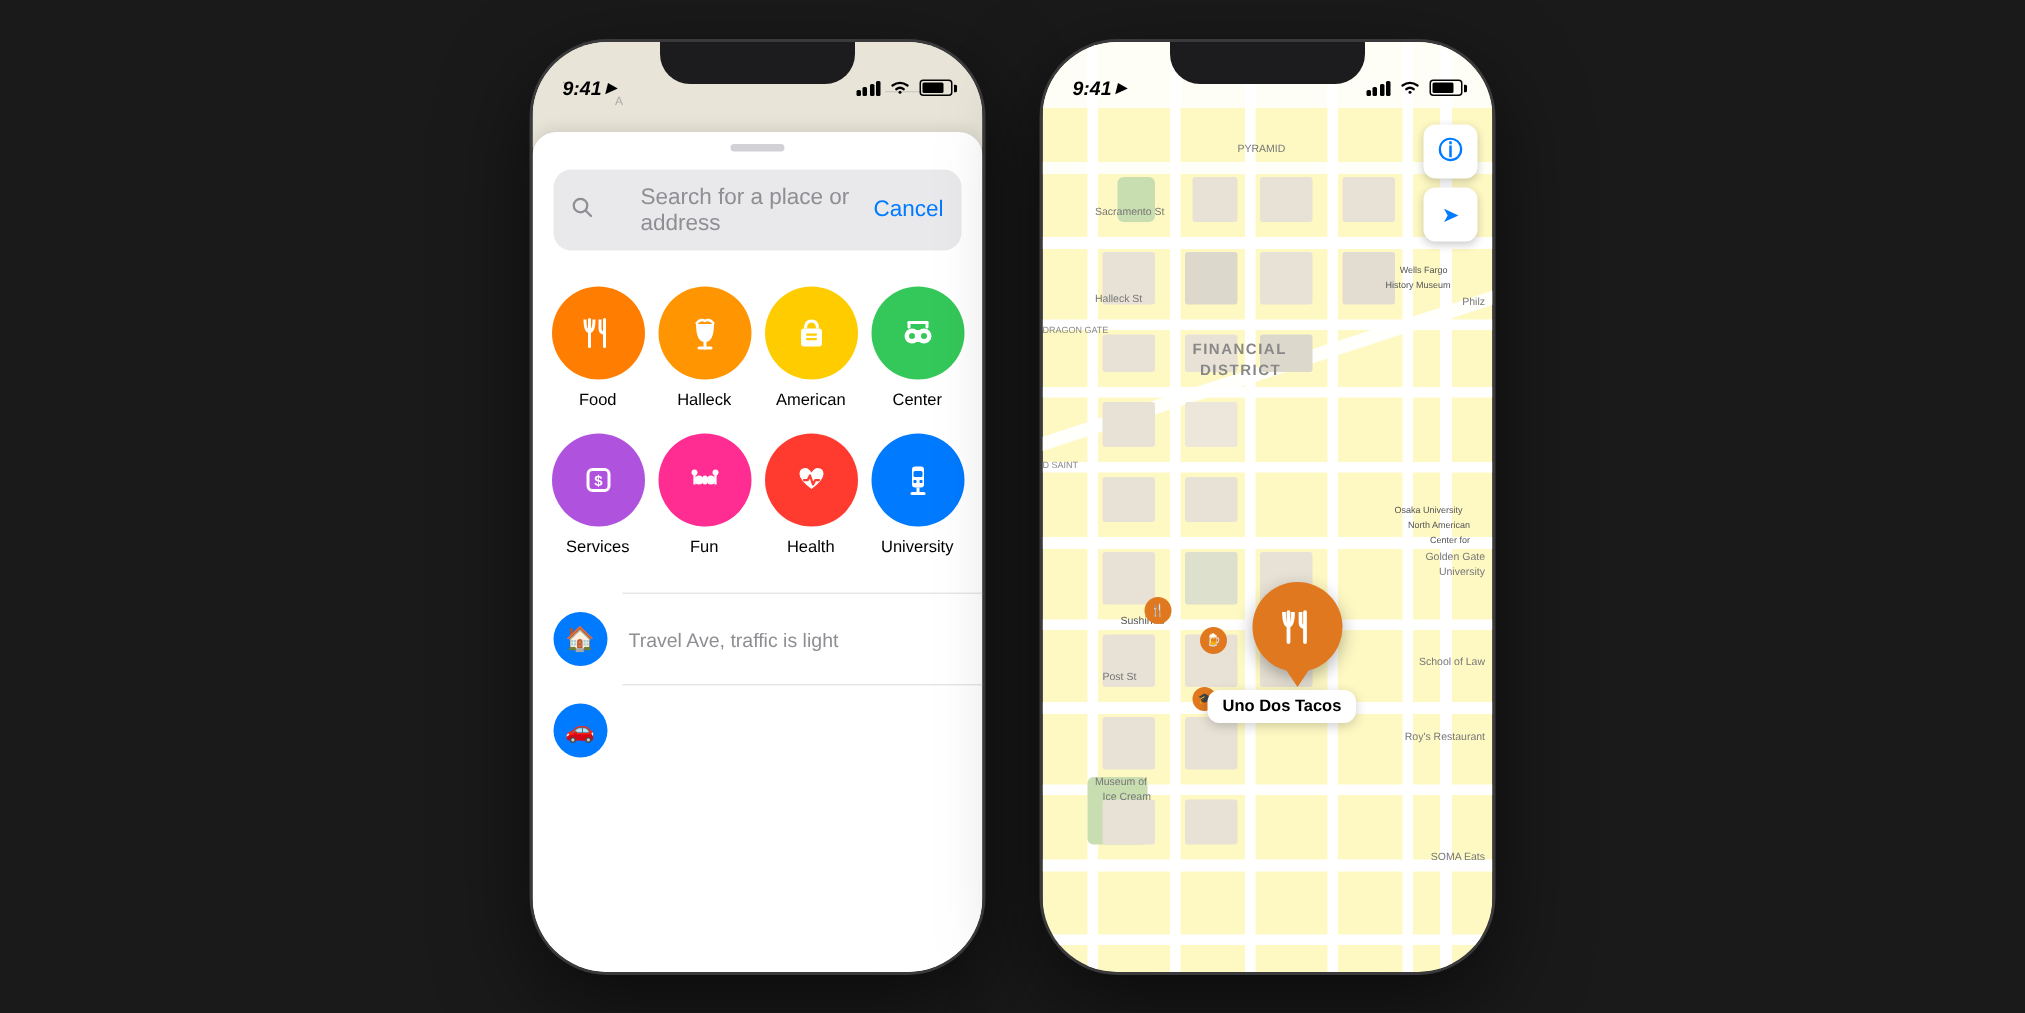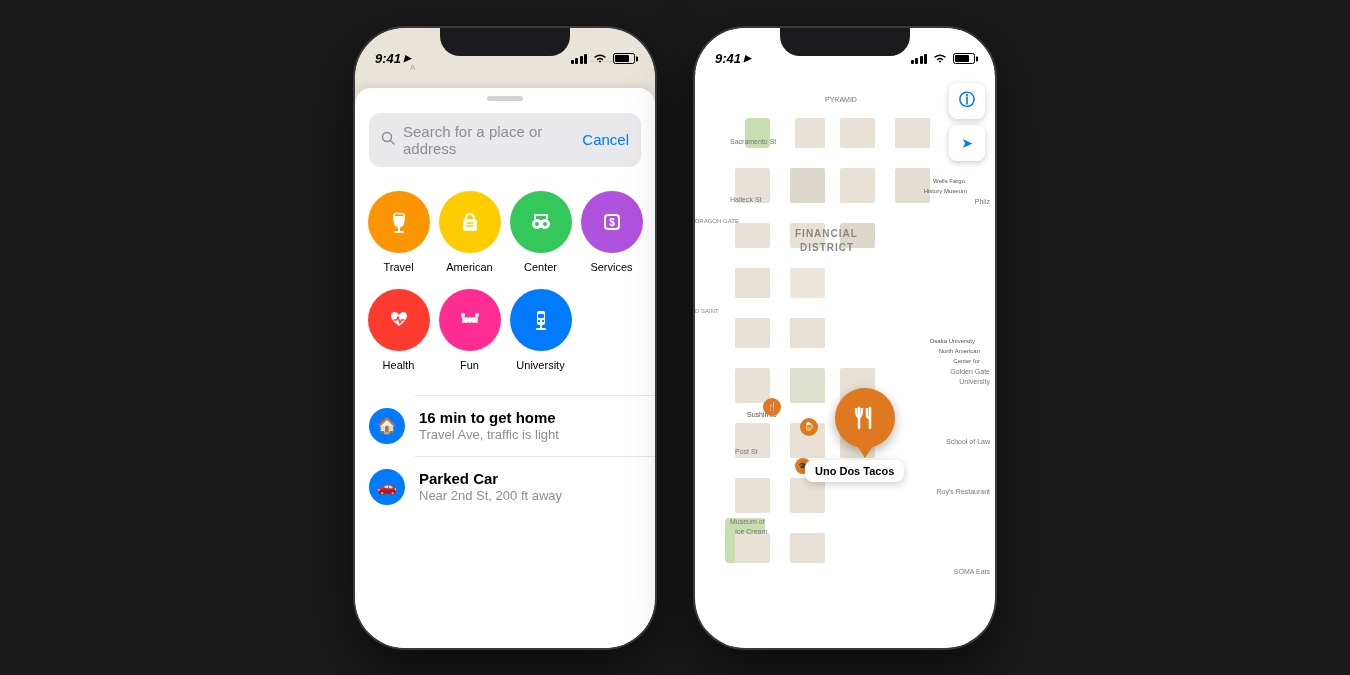--- a/index.html
+++ b/index.html
@@ -184,20 +184,21 @@
 
     .search-icon-circle {
       color: #8e8e93;
       font-size: 14px;
     }
 
     .search-placeholder {
       color: #8e8e93;
       font-size: 15px;
       flex: 1;
+      margin-left: 24px;
     }
 
     .cancel-btn {
       color: #007AFF;
       font-size: 15px;
       font-weight: 400;
       padding-left: 8px;
     }
 
     
@@ -280,21 +281,21 @@
       margin-top: 1px;
     }
 
     
     .map-bg-right {
       position: absolute;
       top: 0;
       left: 0;
       right: 0;
       bottom: 0;
-      background: #ffffff;
+      background: #fef9c3;
     }
 
     
     .map-label {
       position: absolute;
       font-size: 7px;
       color: #666;
       font-weight: 500;
       white-space: nowrap;
     }
@@ -494,29 +495,40 @@
             <line x1="9.5" y1="9.5" x2="13" y2="13" stroke="#8e8e93" stroke-width="1.5" stroke-linecap="round"></line>
           </svg>
         </span>
         <span class="search-placeholder">Search for a place or address</span>
         <span class="cancel-btn">Cancel</span>
       </div>
 
       <div class="category-grid">
 
         <div class="category-item">
+          <div class="category-circle" style="background:#FF7D00;">
+            <svg width="28" height="28" viewBox="0 0 28 28" fill="white">
+              <line x1="8" y1="5" x2="8" y2="23" stroke="white" stroke-width="2" stroke-linecap="round"></line>
+              <path d="M5 5 Q5 13 8 13 Q11 13 11 5" fill="none" stroke="white" stroke-width="2"></path>
+              <line x1="18" y1="5" x2="18" y2="23" stroke="white" stroke-width="2" stroke-linecap="round"></line>
+              <path d="M15 5 L15 11 Q15 14 18 14" fill="none" stroke="white" stroke-width="2"></path>
+            </svg>
+          </div>
+          <span class="category-label">Food</span>
+        </div>
+        <div class="category-item">
           <div class="category-circle" style="background:#FF9500;">
             <svg width="28" height="28" viewBox="0 0 28 28" fill="none">
               <path d="M8 8 Q8 20 14 20 Q20 20 20 8 Z" fill="white"></path>
               <path d="M8 8 Q11 4 14 6 Q17 4 20 8" fill="none" stroke="white" stroke-width="1.5"></path>
               <line x1="14" y1="20" x2="14" y2="24" stroke="white" stroke-width="2" stroke-linecap="round"></line>
               <line x1="10" y1="24" x2="18" y2="24" stroke="white" stroke-width="2" stroke-linecap="round"></line>
             </svg>
           </div>
-          <span class="category-label">Travel</span>
+          <span class="category-label">Halleck</span>
         </div>
         <div class="category-item">
           <div class="category-circle" style="background:#FFCC00;">
             <svg width="28" height="28" viewBox="0 0 28 28" fill="none">
               <rect x="7" y="11" width="14" height="12" rx="2" fill="white"></rect>
               <path d="M10 11 Q10 6 14 6 Q18 6 18 11" fill="none" stroke="white" stroke-width="2"></path>
               <line x1="11" y1="15" x2="17" y2="15" stroke="#FFCC00" stroke-width="1.5" stroke-linecap="round"></line>
               <line x1="11" y1="18" x2="17" y2="18" stroke="#FFCC00" stroke-width="1.5" stroke-linecap="round"></line>
             </svg>
           </div>
@@ -541,72 +553,67 @@
         <div class="category-item">
           <div class="category-circle" style="background:#AF52DE;">
             <svg width="28" height="28" viewBox="0 0 28 28" fill="none">
               <rect x="7" y="7" width="14" height="14" rx="3" fill="none" stroke="white" stroke-width="2"></rect>
               <text x="14" y="18" text-anchor="middle" fill="white" font-size="10" font-weight="bold">$</text>
             </svg>
           </div>
           <span class="category-label">Services</span>
         </div>
         <div class="category-item">
-          <div class="category-circle" style="background:#FF3B30;">
-            <svg width="28" height="28" viewBox="0 0 28 28" fill="none">
-              <path d="M14 20 Q6 14 6 10 Q6 6 10 6 Q12 6 14 9 Q16 6 18 6 Q22 6 22 10 Q22 14 14 20Z" fill="white"></path>
-              <polyline points="9,14 11.5,14 13,11 15,17 16.5,14 19,14" fill="none" stroke="#FF3B30" stroke-width="1.5" stroke-linecap="round" stroke-linejoin="round"></polyline>
-            </svg>
-          </div>
-          <span class="category-label">Health</span>
-        </div>
-        <div class="category-item">
           <div class="category-circle" style="background:#FF2D92;">
             <svg width="28" height="28" viewBox="0 0 28 28" fill="none">
               <circle cx="10" cy="14" r="3" fill="white"></circle>
               <circle cx="18" cy="14" r="3" fill="white"></circle>
               <ellipse cx="14" cy="14" rx="2" ry="3" fill="white"></ellipse>
               <circle cx="7" cy="9" r="2" fill="white"></circle>
               <circle cx="21" cy="9" r="2" fill="white"></circle>
               <line x1="7" y1="9" x2="7" y2="17" stroke="white" stroke-width="1.5"></line>
               <line x1="21" y1="9" x2="21" y2="17" stroke="white" stroke-width="1.5"></line>
             </svg>
           </div>
           <span class="category-label">Fun</span>
         </div>
         <div class="category-item">
+          <div class="category-circle" style="background:#FF3B30;">
+            <svg width="28" height="28" viewBox="0 0 28 28" fill="none">
+              <path d="M14 20 Q6 14 6 10 Q6 6 10 6 Q12 6 14 9 Q16 6 18 6 Q22 6 22 10 Q22 14 14 20Z" fill="white"></path>
+              <polyline points="9,14 11.5,14 13,11 15,17 16.5,14 19,14" fill="none" stroke="#FF3B30" stroke-width="1.5" stroke-linecap="round" stroke-linejoin="round"></polyline>
+            </svg>
+          </div>
+          <span class="category-label">Health</span>
+        </div>
+        <div class="category-item">
           <div class="category-circle" style="background:#007AFF;">
             <svg width="28" height="28" viewBox="0 0 28 28" fill="none">
               <rect x="10" y="5" width="8" height="14" rx="2" fill="white"></rect>
               <line x1="14" y1="19" x2="14" y2="23" stroke="white" stroke-width="2"></line>
               <line x1="10" y1="23" x2="18" y2="23" stroke="white" stroke-width="2" stroke-linecap="round"></line>
               <rect x="11" y="8" width="6" height="4" rx="1" fill="#007AFF"></rect>
               <rect x="11" y="14" width="2" height="2" rx="0.5" fill="#007AFF"></rect>
               <rect x="15" y="14" width="2" height="2" rx="0.5" fill="#007AFF"></rect>
             </svg>
           </div>
           <span class="category-label">University</span>
         </div>
       </div>
 
       <div class="suggestion-divider"></div>
       <div class="suggestion-item">
         <div class="suggestion-icon">🏠</div>
         <div class="suggestion-text">
-          <div class="suggestion-title">16 min to get home</div>
           <div class="suggestion-subtitle">Travel Ave, traffic is light</div>
         </div>
       </div>
       <div class="suggestion-divider"></div>
       <div class="suggestion-item">
         <div class="suggestion-icon car">🚗</div>
-        <div class="suggestion-text">
-          <div class="suggestion-title">Parked Car</div>
-          <div class="suggestion-subtitle">Near 2nd St, 200 ft away</div>
-        </div>
       </div>
     </div>
   </div>
 </div>
 
 <div class="phone">
   <div class="notch"></div>
   <div class="screen">
 
     <div class="map-bg-right">

